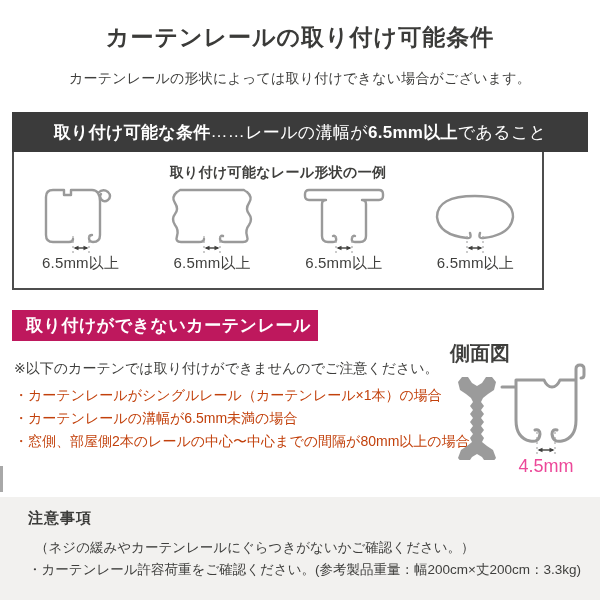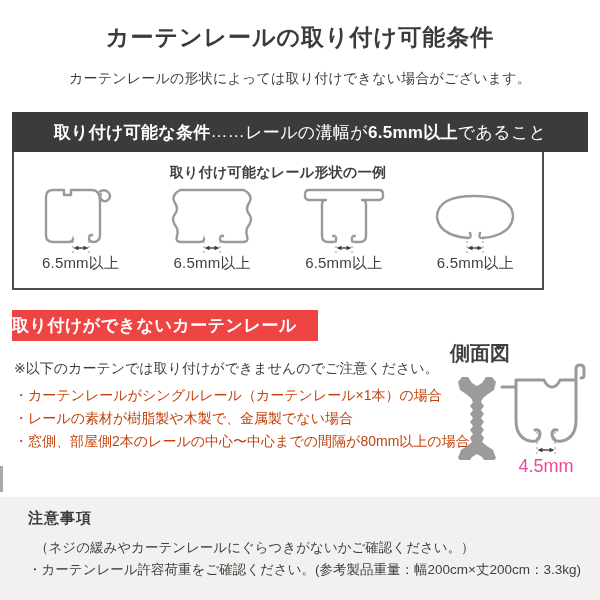--- a/index.html
+++ b/index.html
@@ -43,22 +43,22 @@
   .rail-cell svg{display:block;}
   .rail-label{font-size:15px;color:#3f3f3d;margin-top:-2px;letter-spacing:.2px;}
   .rail{fill:none;stroke:#9a9a9a;stroke-width:2.4;stroke-linecap:round;stroke-linejoin:round;}
   .dot{stroke:#a9a9a9;stroke-width:1.2;stroke-dasharray:2 3;}
   .dim{stroke:#3f3f3d;stroke-width:1.4;}
   .ah{fill:#3f3f3d;}
 
   
   .pink-banner{
     position:absolute;left:12px;top:310px;width:306px;height:31px;box-sizing:border-box;
-    background:#ef4444;color:#ffffff;font-size:17px;font-weight:bold;
-    display:flex;align-items:center;letter-spacing:.5px;
+    background:#be185d;color:#ffffff;font-size:17px;font-weight:bold;
+    display:flex;align-items:center;padding-left:14px;letter-spacing:.5px;
   }
   .warn-note{
     position:absolute;left:14px;top:360px;margin:0;font-size:14px;color:#3f3f3d;text-align:center;
   }
   .warn-list{
     position:absolute;left:14px;top:384px;margin:0;padding:0;list-style:none;
     font-size:14px;line-height:23px;color:#c2410c;
   }
 
   
@@ -153,21 +153,21 @@
 
     </div>
   </div>
 
   <div class="pink-banner">取り付けができないカーテンレール</div>
 
   <p class="warn-note">※以下のカーテンでは取り付けができませんのでご注意ください。</p>
 
   <ul class="warn-list">
     <li>・カーテンレールがシングルレール（カーテンレール×1本）の場合</li>
-    <li>・レールの素材が樹脂製や木製で、金属製でない場合</li>
+    <li>・カーテンレールの溝幅が6.5mm未満の場合</li>
     <li>・窓側、部屋側2本のレールの中心〜中心までの間隔が80mm以上の場合</li>
   </ul>
 
   <div class="side-view">
     <span class="side-label">側面図</span>
     <svg width="158" height="100" viewBox="0 0 158 100">
       <polygon class="glider" points="18,22 22,17 28,17 32,23 37,26 42,23 46,17 52,17 56,22 54,30 48,34 43,38 41,42 44,46 41,50 44,54 41,58 44,62 41,66 44,70 41,74 44,78 42,82 47,86 53,90 56,98 52,103 46,103 42,97 37,94 32,97 28,103 22,103 18,98 21,90 27,86 32,82 30,78 33,74 30,70 33,66 30,62 33,58 30,54 33,50 30,46 33,42 31,38 26,34 20,30"></polygon>
       <path class="rail" style="stroke-width:3" d="M62 27 H76 V20 H104 Q107 27 112 27 Q117 27 120 20 H136 M76 27 V60 Q76 78 90 81 Q99 83 100 74 Q100 69 95 70 M136 20 V60 Q136 78 122 81 Q113 83 112 74 Q112 69 117 70 M136 20 V9 Q136 5 140 5 Q144 5 144 9 V15 Q144 18 141 18"></path>
       <line class="dot" x1="97" y1="72" x2="97" y2="97"></line>
       <line class="dot" x1="115" y1="72" x2="115" y2="97"></line>

